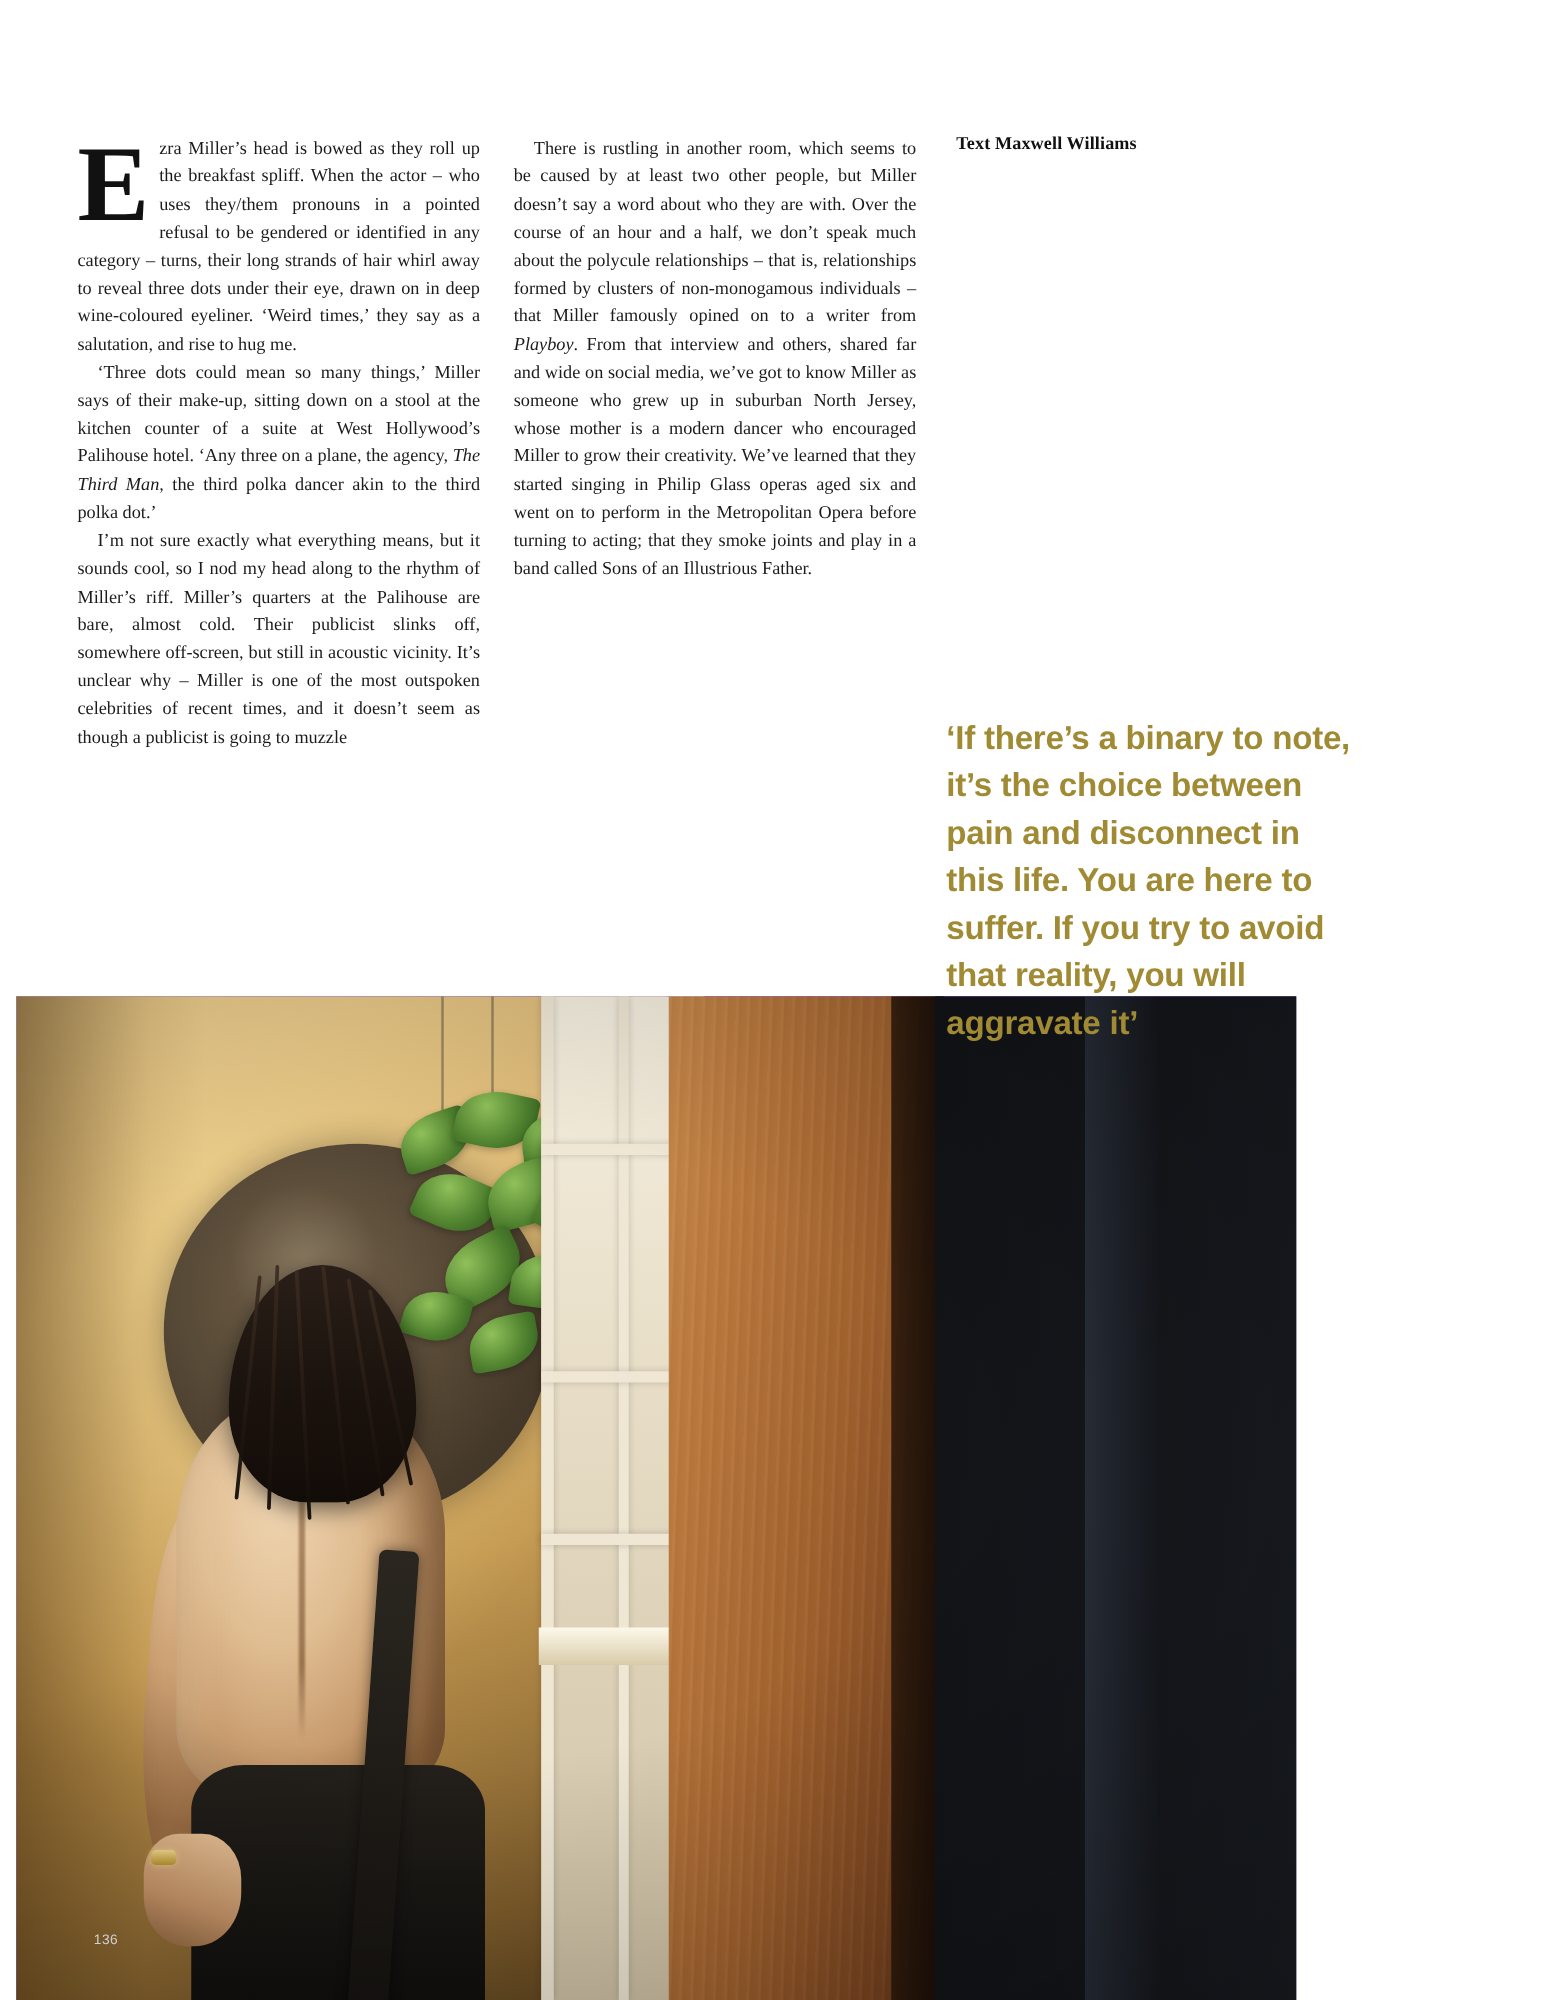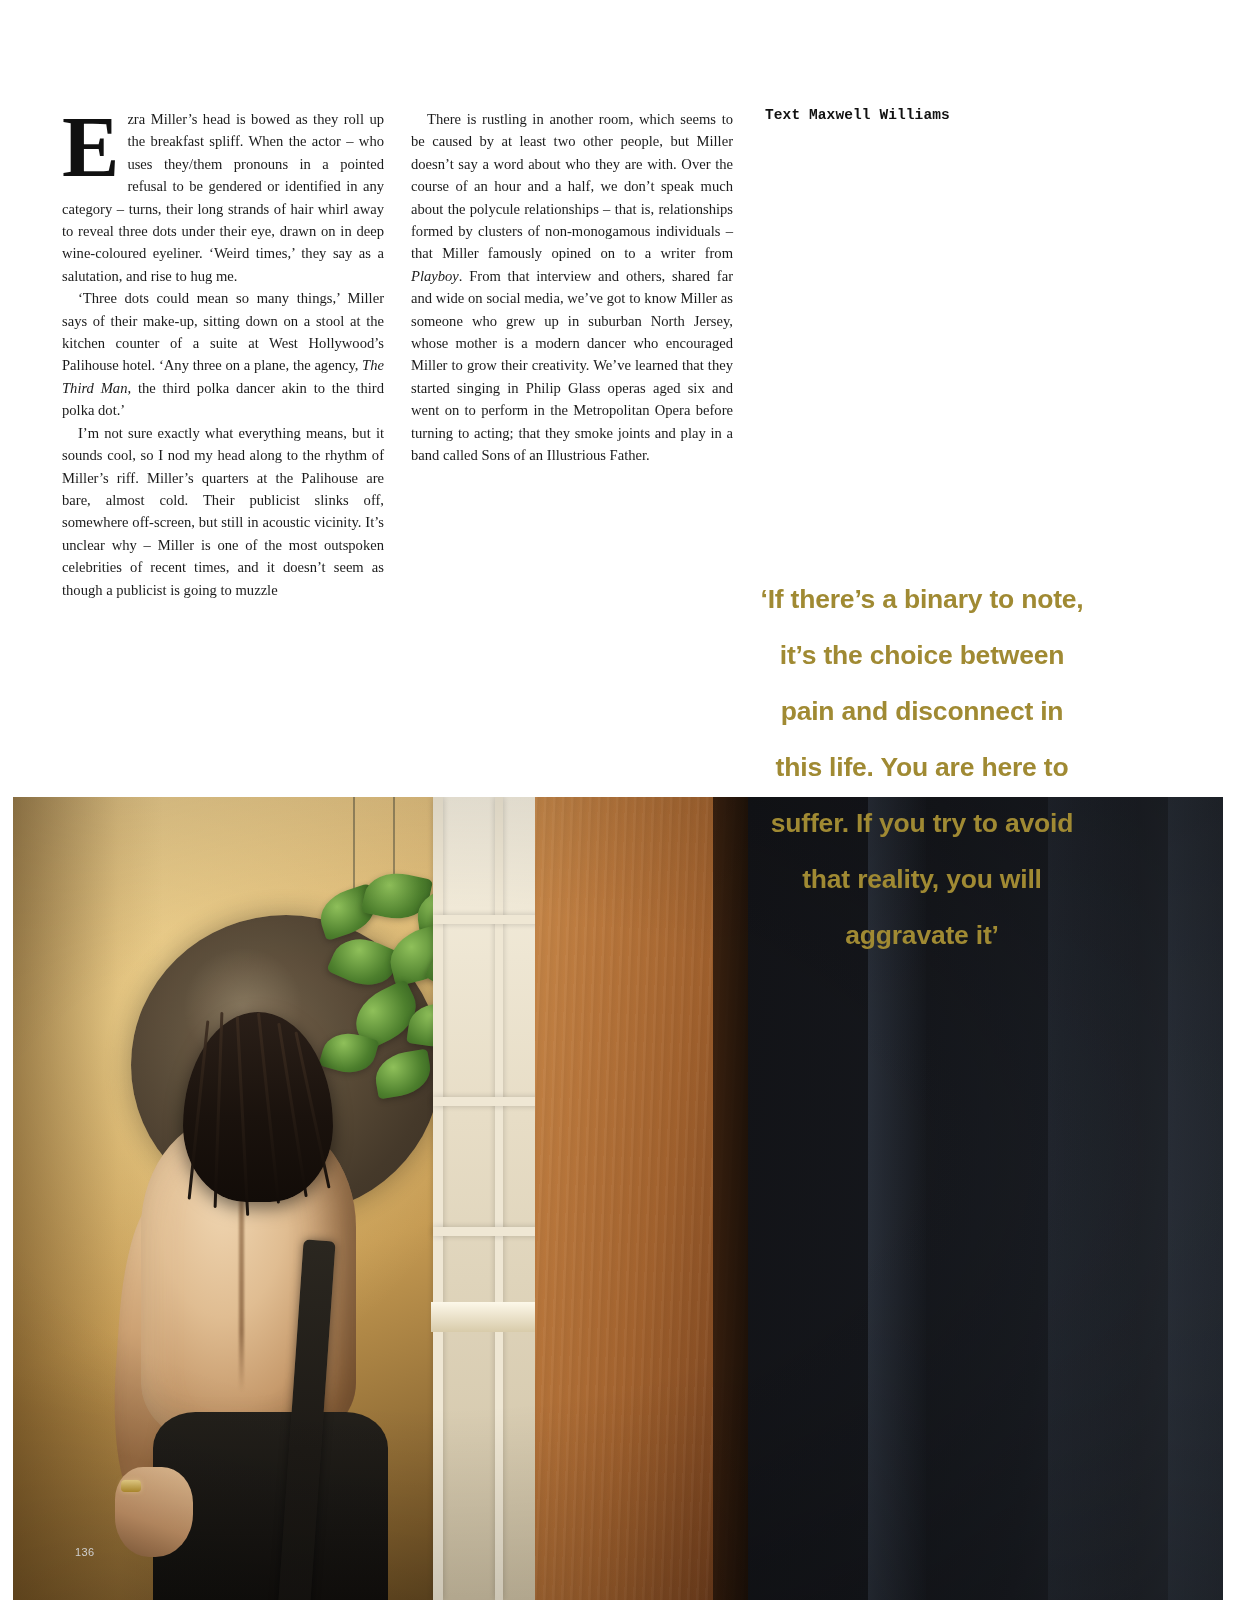--- a/index.html
+++ b/index.html
@@ -56,49 +56,49 @@
   .arrow {
     font-size: 11px;
     vertical-align: 1px;
   }
 
   
   .credit {
     position: absolute;
     left: 765px;
     top: 107px;
-    font-family: Liberation Mono, monospace;
+    font-family: Liberation Serif, serif;
     font-size: 14.5px;
     font-weight: 700;
     letter-spacing: 0.1px;
     color: #111;
   }
 
   
   .pullquote {
     position: absolute;
     left: 757px;
     top: 571px;
     width: 330px;
     font-family: "Liberation Sans", sans-serif;
     font-size: 26.5px;
-    line-height: 56px;
+    line-height: 38px;
     font-weight: 700;
-    text-align: center;
+    text-align: left;
     color: #a08a33;
     letter-spacing: -0.2px;
     z-index: 5;
   }
 
   
   .photo {
     position: absolute;
     left: 13px;
     top: 797px;
-    width: 1210px;
+    width: 1024px;
     height: 803px;
     overflow: hidden;
     background: #6d28d9;
   }
   .photo-inner {
     position: absolute;
     inset: 0;
   }
 
   

